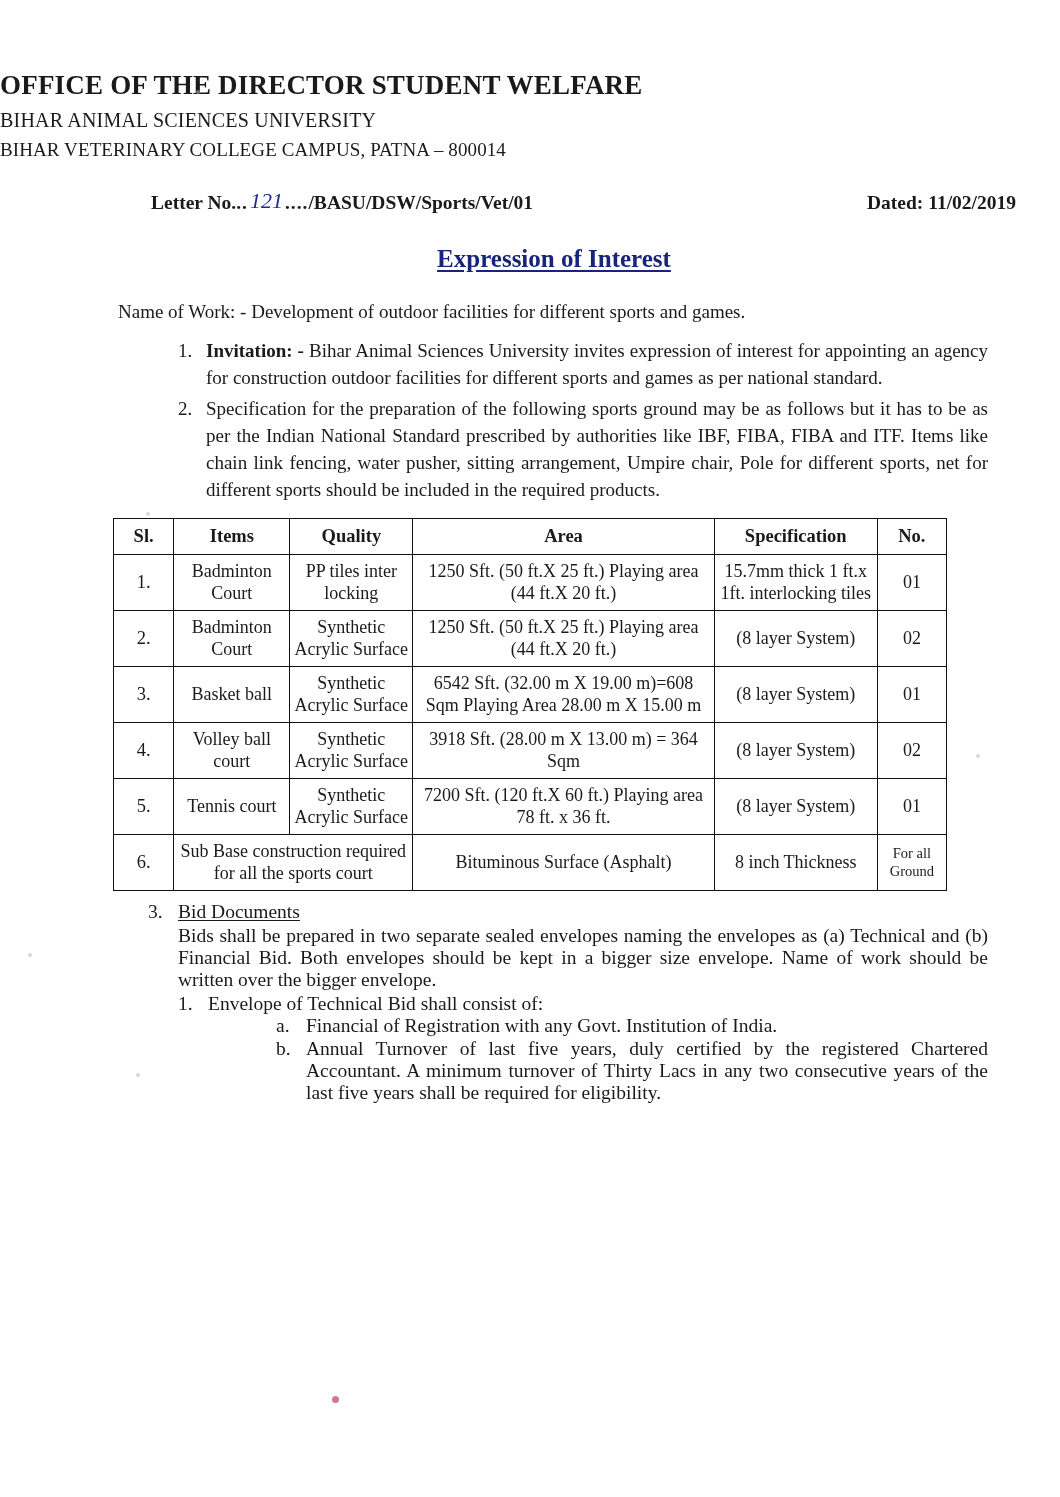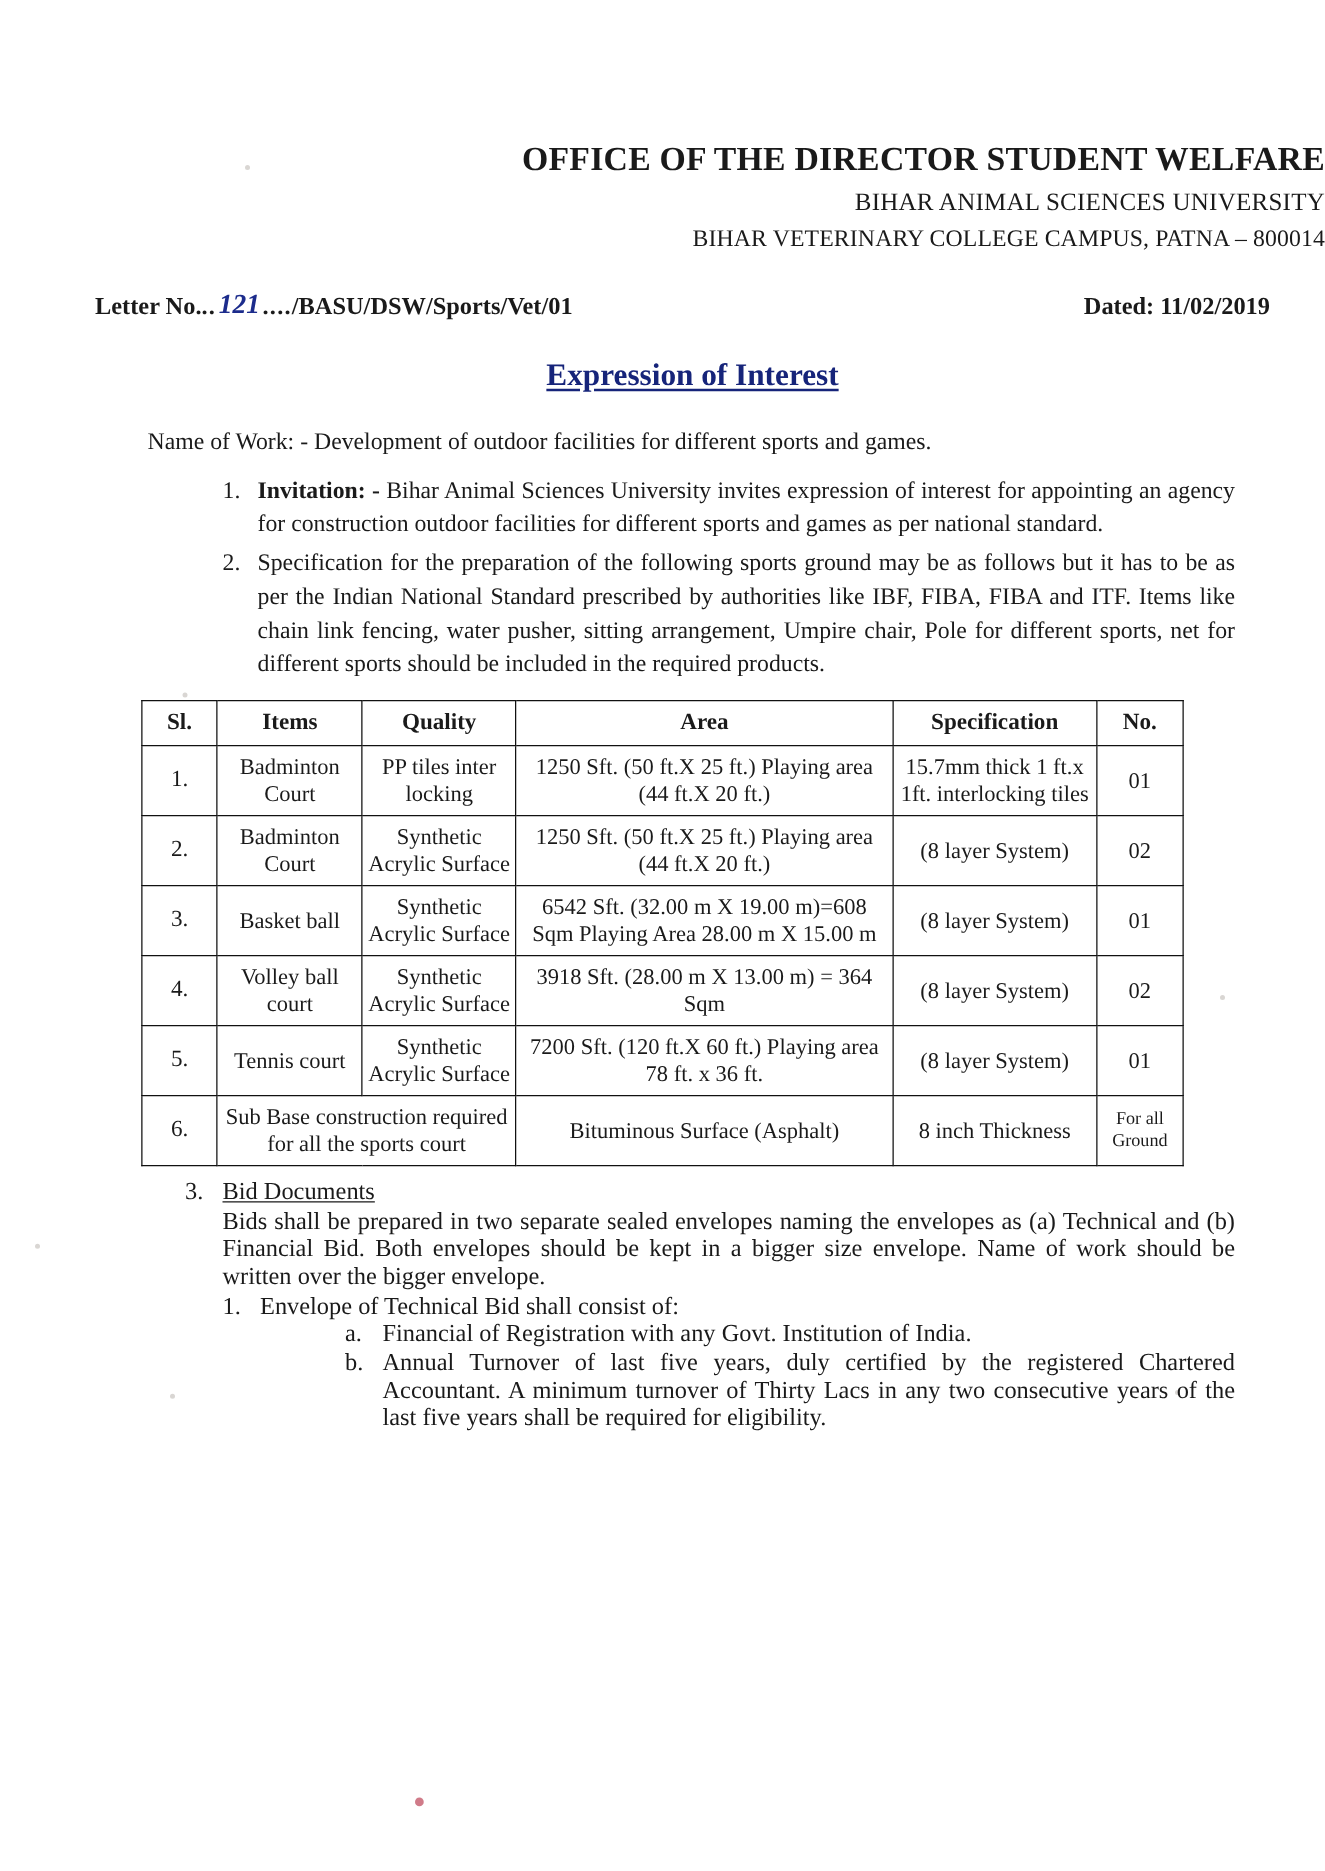--- a/index.html
+++ b/index.html
@@ -23,57 +23,58 @@
     padding: 0;
   }
   
   .speck {
     position: absolute;
     background: #b9b4ae;
     border-radius: 50%;
     opacity: .55;
   }
   .header {
-    text-align: right;
-    margin-top: 112px;
+    text-align: left;
+    margin-top: 70px;
   }
   .org-title {
     font-size: 27px;
     font-weight: bold;
     letter-spacing: .2px;
   }
   .org-sub1 {
     font-size: 20px;
     margin-top: 8px;
     letter-spacing: .2px;
   }
   .org-sub2 {
     font-size: 19px;
     margin-top: 7px;
     letter-spacing: .1px;
   }
   .letter-row {
     margin-top: 28px;
-    padding: 0 44px 0 76px;
+    padding: 0 44px 0 116px;
     display: flex;
     align-items: baseline;
     justify-content: space-between;
     font-size: 19.5px;
     font-weight: bold;
+    margin-left: 35px;
   }
   .letter-left {
     display: flex;
     align-items: baseline;
     white-space: pre;
   }
   .letter-no-hand {
     font-family: "Liberation Serif", serif;
     color: #1c2c8c;
     font-size: 22px;
-    font-weight: bold;
+    font-weight: normal;
     font-style: italic;
     padding: 0 2px;
     position: relative;
     top: -1px;
   }
   .dotted {
     letter-spacing: 1px;
   }
   .eoi-wrap {
     text-align: center;

